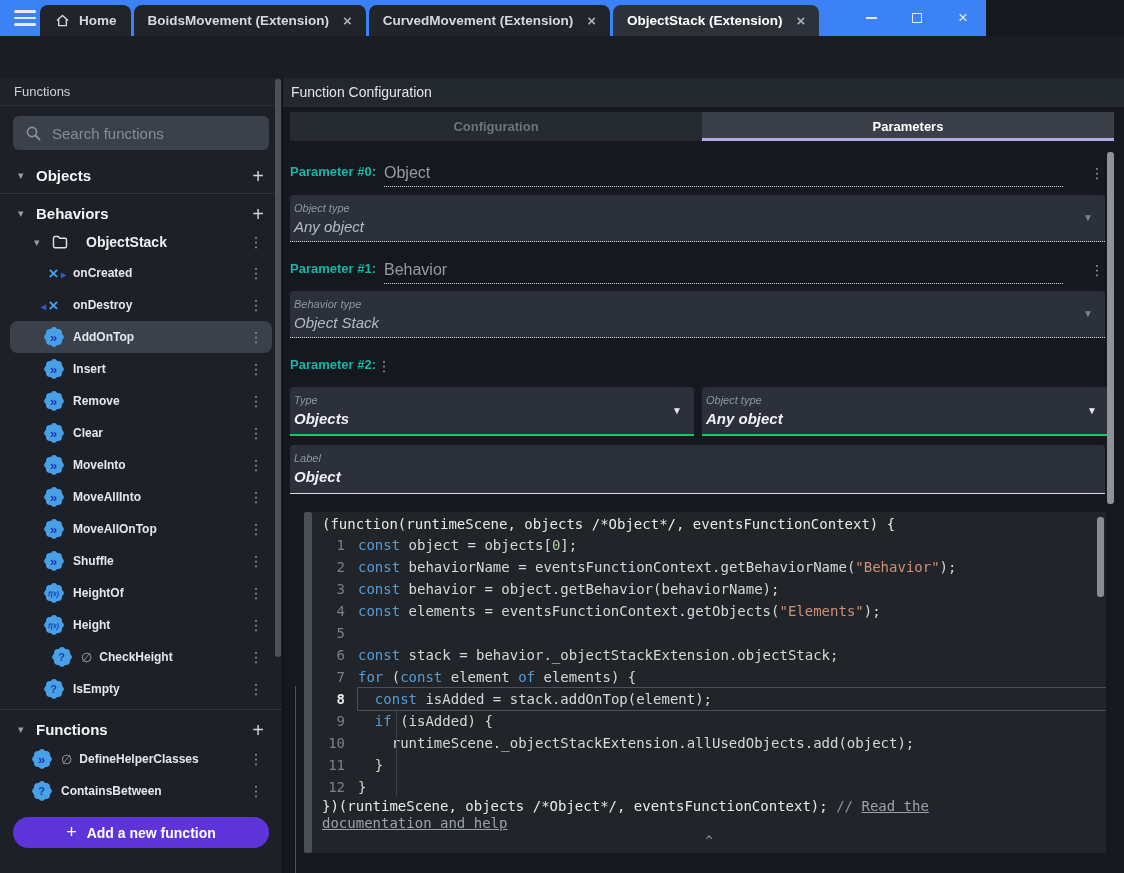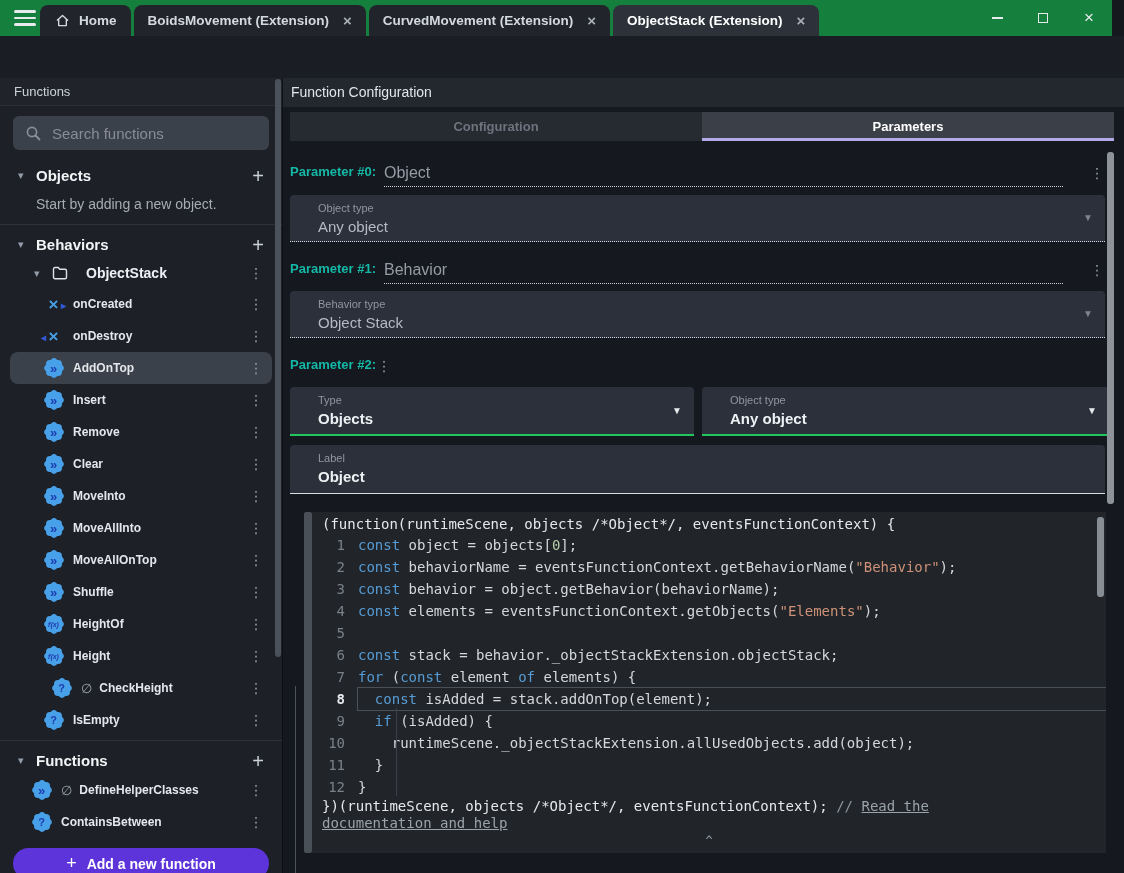--- a/index.html
+++ b/index.html
@@ -1,21 +1,21 @@
 <!DOCTYPE html>
 <html><head>
 <meta charset="utf-8">
 <style>
   * { margin:0; padding:0; box-sizing:border-box; }
   html,body { width:1124px; height:873px; overflow:hidden; }
   body { position:relative; background:#15181d; font-family:"Liberation Sans", sans-serif; color:#e6e9ed; }
   svg { display:block; }
 
   
-  .titlebar { position:absolute; left:0; top:0; width:1112px; height:36px; background:#15803d;text-align:right; }
+  .titlebar { position:absolute; left:0; top:0; width:986px; height:36px; background:#3b82f6;text-align:right; }
   .hamburger { position:absolute; left:14px; top:10px; width:22px; height:16px; cursor:pointer; }
   .hamburger i { position:absolute; left:0; width:22px; height:2.5px; background:#e8ebee; border-radius:2px; }
   .hamburger i:nth-child(1){top:0} .hamburger i:nth-child(2){top:6.5px} .hamburger i:nth-child(3){top:13px}
   .doc-tabs { position:absolute; left:40px; top:5px; height:31px; display:flex; }
   .doc-tab { display:flex; align-items:center; padding:0 14px; background:#21252b; border-radius:8px 8px 0 0; margin-right:3px; font-size:13.5px; font-weight:bold; color:#d5d9de; height:31px; }
   .doc-tab.active { background:#2d323a; color:#fff; }
   .doc-tab .home-ic { margin-right:8px; }
   .tab-close { margin-left:14px; color:#a9afb7; font-size:15px; line-height:1; }
   .win-controls { position:absolute; right:0; top:0; height:36px; display:flex; }
   .win-btn { width:46px; height:36px; display:flex; align-items:center; justify-content:center; color:#e8ebee; }
@@ -81,21 +81,21 @@
   .fc-tab.active { background:#3a3f48; color:#fff; }
   .fc-tab.active::after { content:""; position:absolute; left:0; right:0; bottom:0; height:3px; background:#b3a9e6; }
 
   .prow { position:absolute; left:7px; width:815px; height:30px; display:flex; align-items:flex-end; }
   .prow-label { font-size:13px; font-weight:bold; color:#14b8a6; padding-bottom:8px; white-space:nowrap; }
   .pname-box { flex:1; margin:0 26px 0 8px; border-bottom:1px dotted #cfd4da; padding-bottom:4px; }
   .pname-box.filled { border-bottom:1px solid #dfe2e6; }
   .pname { font-size:16px; color:#959ca6; }
   .pname.filled { color:#eef0f3; }
   .prow .dots { padding-bottom:6px; }
-  .pselect { position:absolute; background:#2b303a; border-radius:4px 4px 0 0; padding:7px 12px 0 28px; border-bottom:1px dotted #cfd4da; }
+  .pselect { position:absolute; background:#2b303a; border-radius:4px 4px 0 0; padding:7px 12px 0 4px; border-bottom:1px dotted #cfd4da;font-style:italic; }
   .pselect.enabled { border-bottom:2px solid #22c55e; }
   .psel-label { font-size:11px; color:#8f97a1; }
   .psel-value { font-size:15px; color:#b4bbc4; margin-top:4px; }
   .pselect.enabled .psel-value { color:#eef1f4; font-weight:bold; }
   .psel-arrow { position:absolute; right:12px; top:50%; margin-top:-6px; font-size:10px; color:#7b828c; }
   .pselect.enabled .psel-arrow { color:#e8eaed; }
   .p0sel { left:7px; top:117px; width:815px; height:47px; }
   .p1sel { left:7px; top:213px; width:815px; height:47px; }
   .p2sel-l { left:7px; top:309px; width:404px; height:49px; }
   .p2sel-r { left:419px; top:309px; width:407px; height:49px; }
@@ -287,21 +287,20 @@
         <path d="M10.5 10.5 L14.5 14.5" stroke="#8a919b" stroke-width="1.8" stroke-linecap="round"></path>
       </svg>
     <input type="text" placeholder="Search functions" style="">
   </div>
 
   <div class="section-row">
     <span class="sec-chevron">▾</span>
     <span class="sec-title">Objects</span>
     <span class="sec-plus">+</span>
   </div>
-  <div class="empty-text">Start by adding a new object.</div>
   <div class="sb-divider"></div>
 
   <div class="section-row">
     <span class="sec-chevron">▾</span>
     <span class="sec-title">Behaviors</span>
     <span class="sec-plus">+</span>
   </div>
 
   <div class="group-row">
     <span class="sec-chevron">▾</span>

